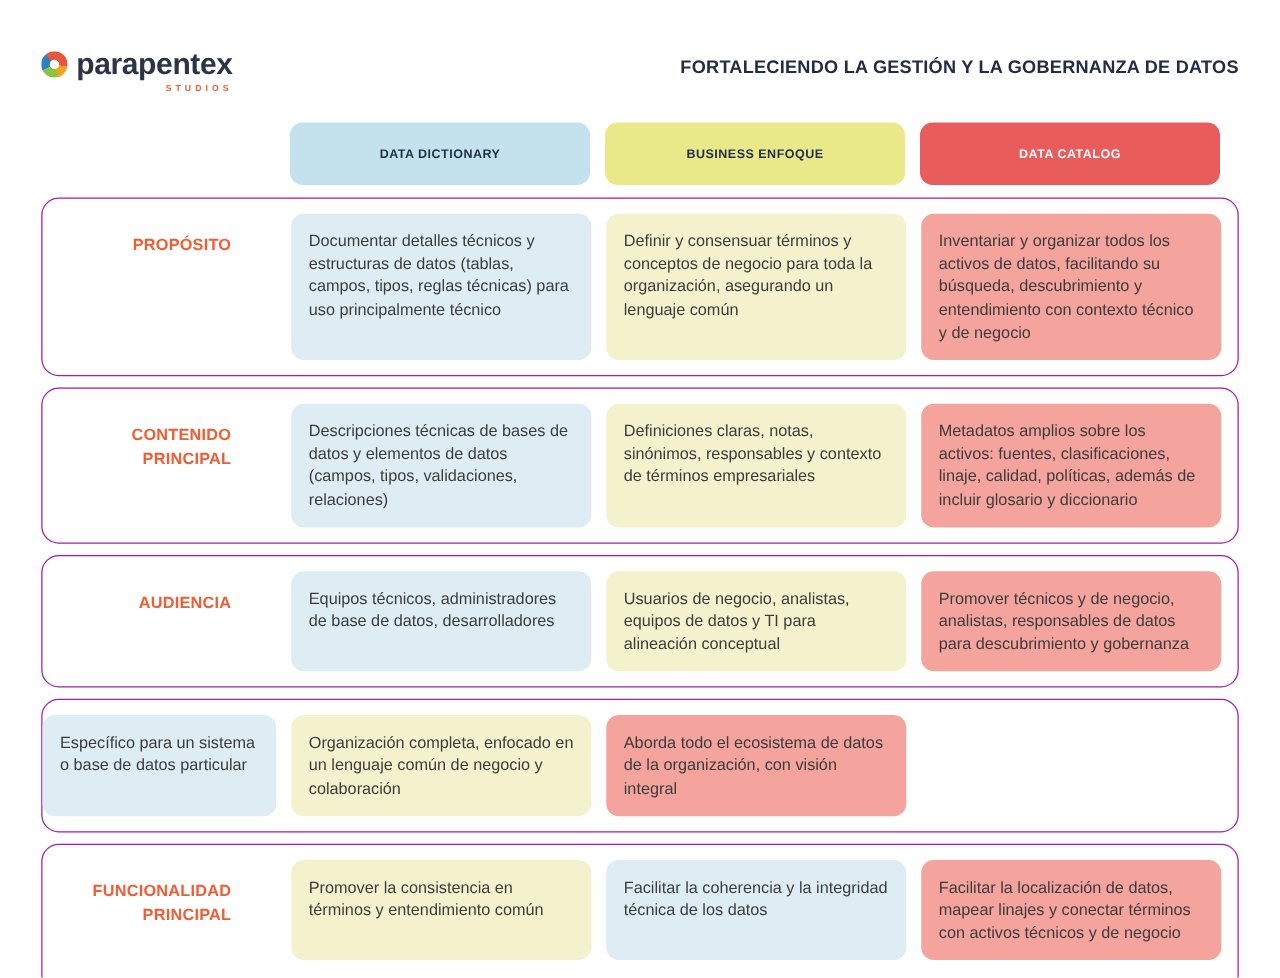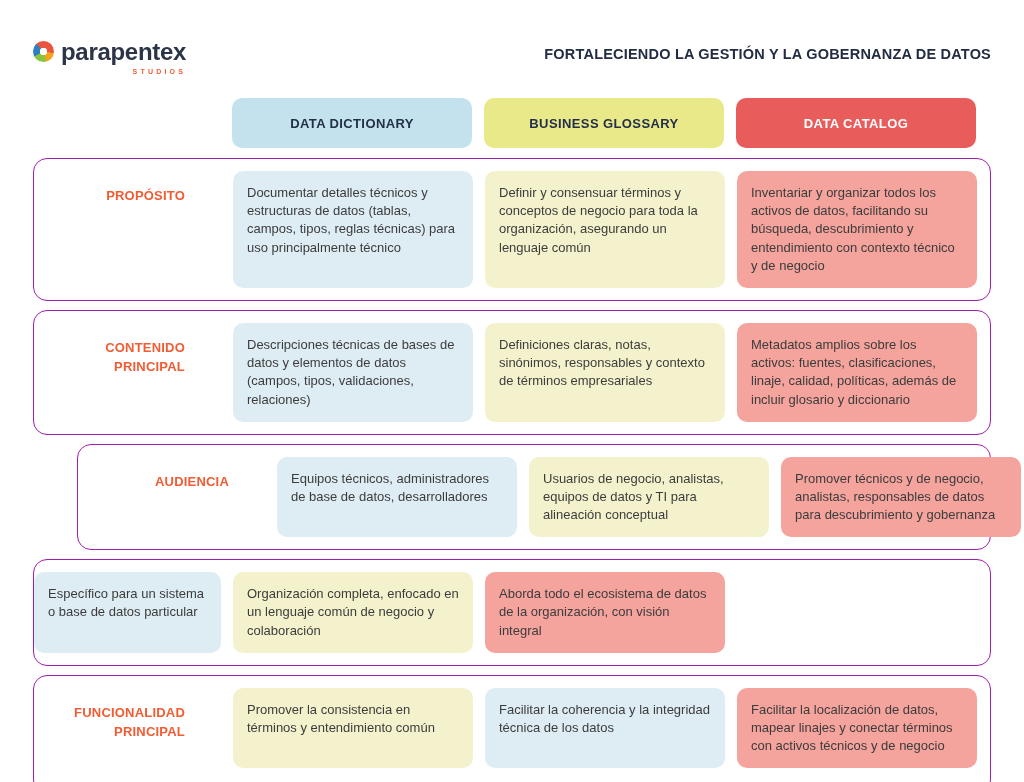--- a/index.html
+++ b/index.html
@@ -39,38 +39,38 @@
     display: grid;
     grid-template-columns: 187px 240px 240px 240px;
     column-gap: 12px;
   }
 
   
   .header-row { margin-top: 0px; }
   .col-header {
     height: 50px; border-radius: 10px;
     display: flex; align-items: center; justify-content: center;
-    font-size: 13px; font-weight: bold; letter-spacing: 0.4px;
+    font-size: 10px; font-weight: bold; letter-spacing: 0.4px;
   }
   .col-header.c0 { background: #c3e2ed; color: #233049; }
   .col-header.c1 { background: #eae98a; color: #233049; }
   .col-header.c2 { background: #e85c5c; color: #ffffff; }
 
   
   .rows { margin-top: 10px; display: flex; flex-direction: column; gap: 9px; }
   .row {
     border: 1px solid #a21caf;
     border-radius: 14px;
     background: #ffffff;
     padding: 12px 13px 12px 0;
   }
   .row .grid { height: 100%; }
   .row.r0 { min-height: 130px; }
   .row.r1 { min-height: 103px; }
-  .row.r2 { min-height: 103px; margin-left: 44px; }
+  .row.r2 { min-height: 103px; }
   .row.r3 { min-height: 106px; }
   .row.r4 { min-height: 119px; }
 
   .row-label {
     text-align: right; padding: 16px 36px 0 10px;
     font-size: 13px; font-weight: bold; color: #f15c33;
     line-height: 1.45; white-space: pre-line; letter-spacing: 0.2px;
   }
   .cell {
     border-radius: 10px;
@@ -93,21 +93,21 @@
         <span class="brand-name">parapentex</span>
         <span class="brand-sub">STUDIOS</span>
       </span>
     </div>
     <h1 class="page-title">FORTALECIENDO LA GESTIÓN Y LA GOBERNANZA DE DATOS</h1>
   </div>
 
   <div class="grid header-row">
     <div></div>
     <div class="col-header c0">DATA DICTIONARY</div>
-    <div class="col-header c1">BUSINESS GLOSSARY</div>
+    <div class="col-header c1">BUSINESS ENFOQUE</div>
     <div class="col-header c2">DATA CATALOG</div>
   </div>
 
   <div class="rows">
 
     <div class="row r0">
       <div class="grid">
         <div class="row-label">PROPÓSITO</div>
         <div class="cell c0">Documentar detalles técnicos y estructuras de datos (tablas, campos, tipos, reglas técnicas) para uso principalmente técnico</div>
         <div class="cell c1">Definir y consensuar términos y conceptos de negocio para toda la organización, asegurando un lenguaje común</div>

